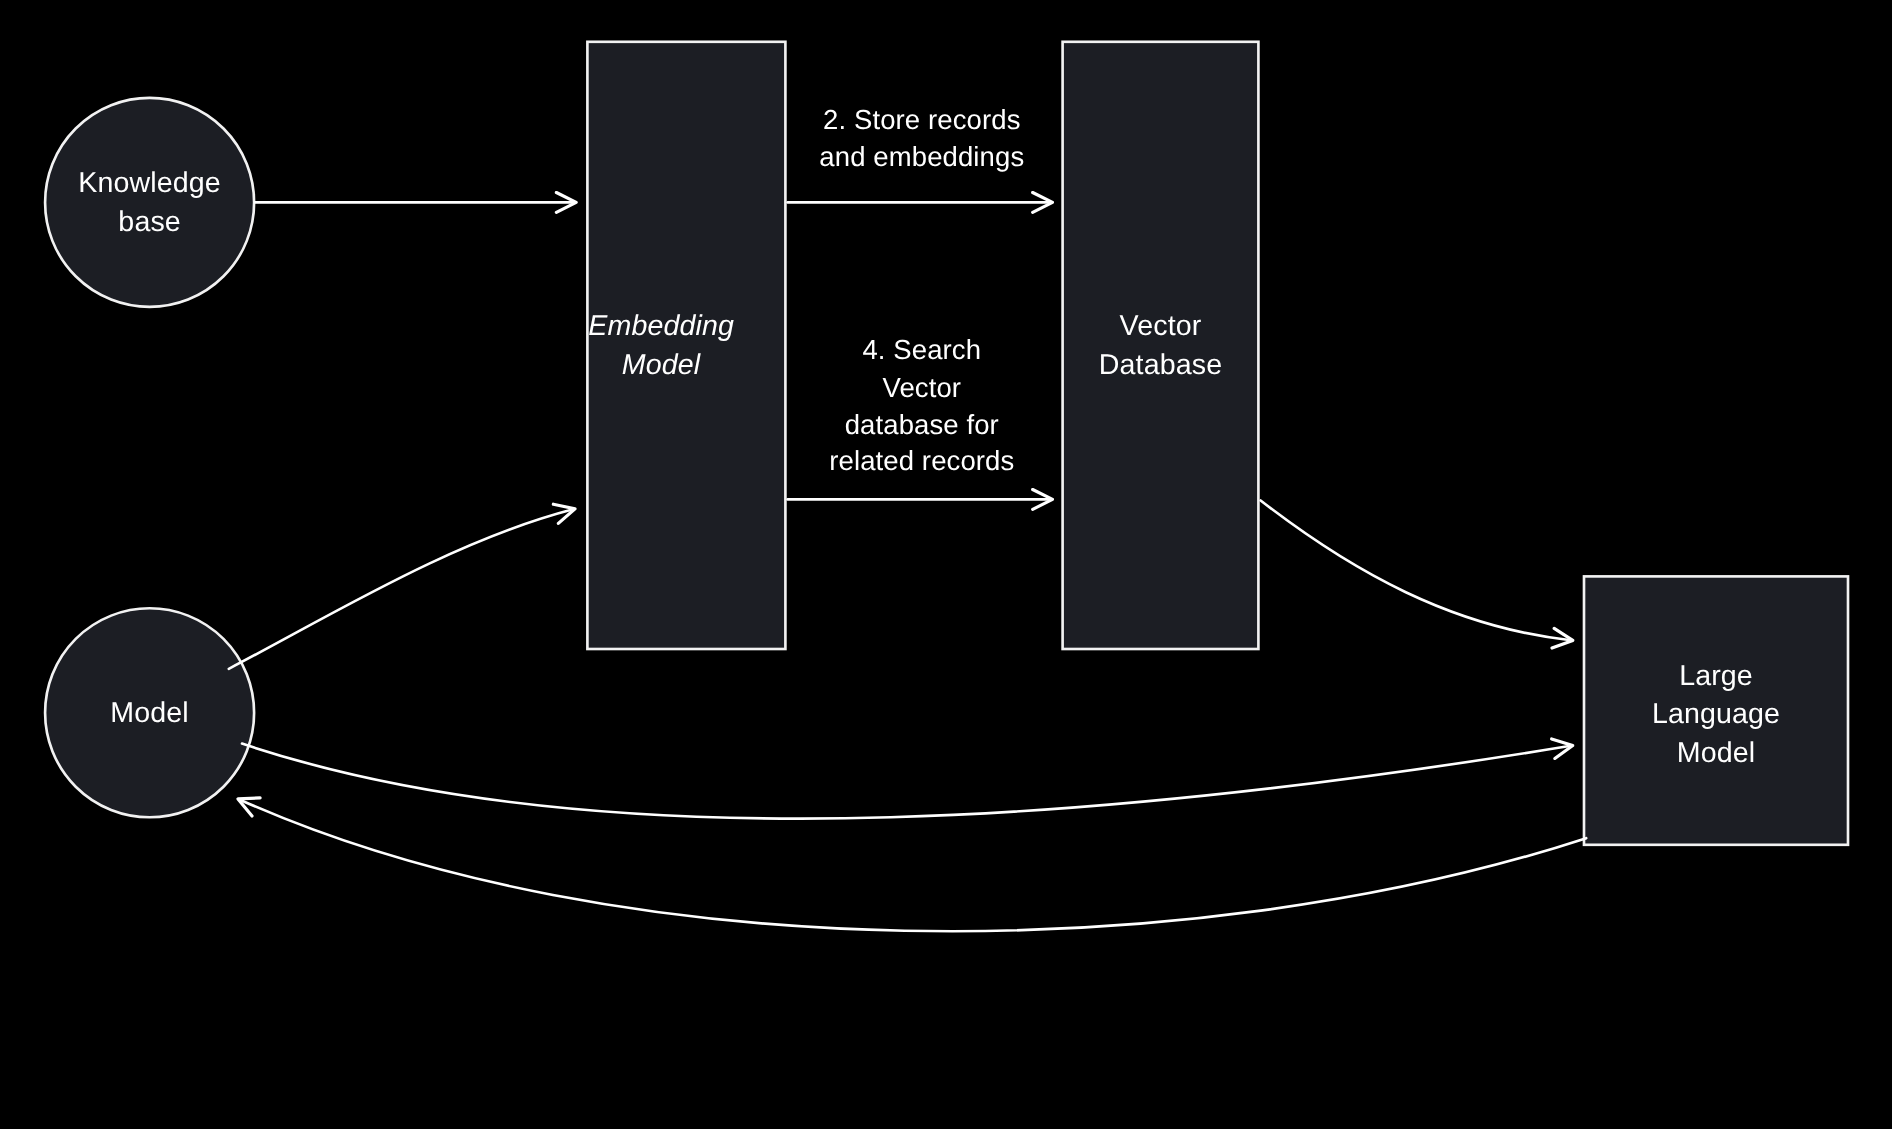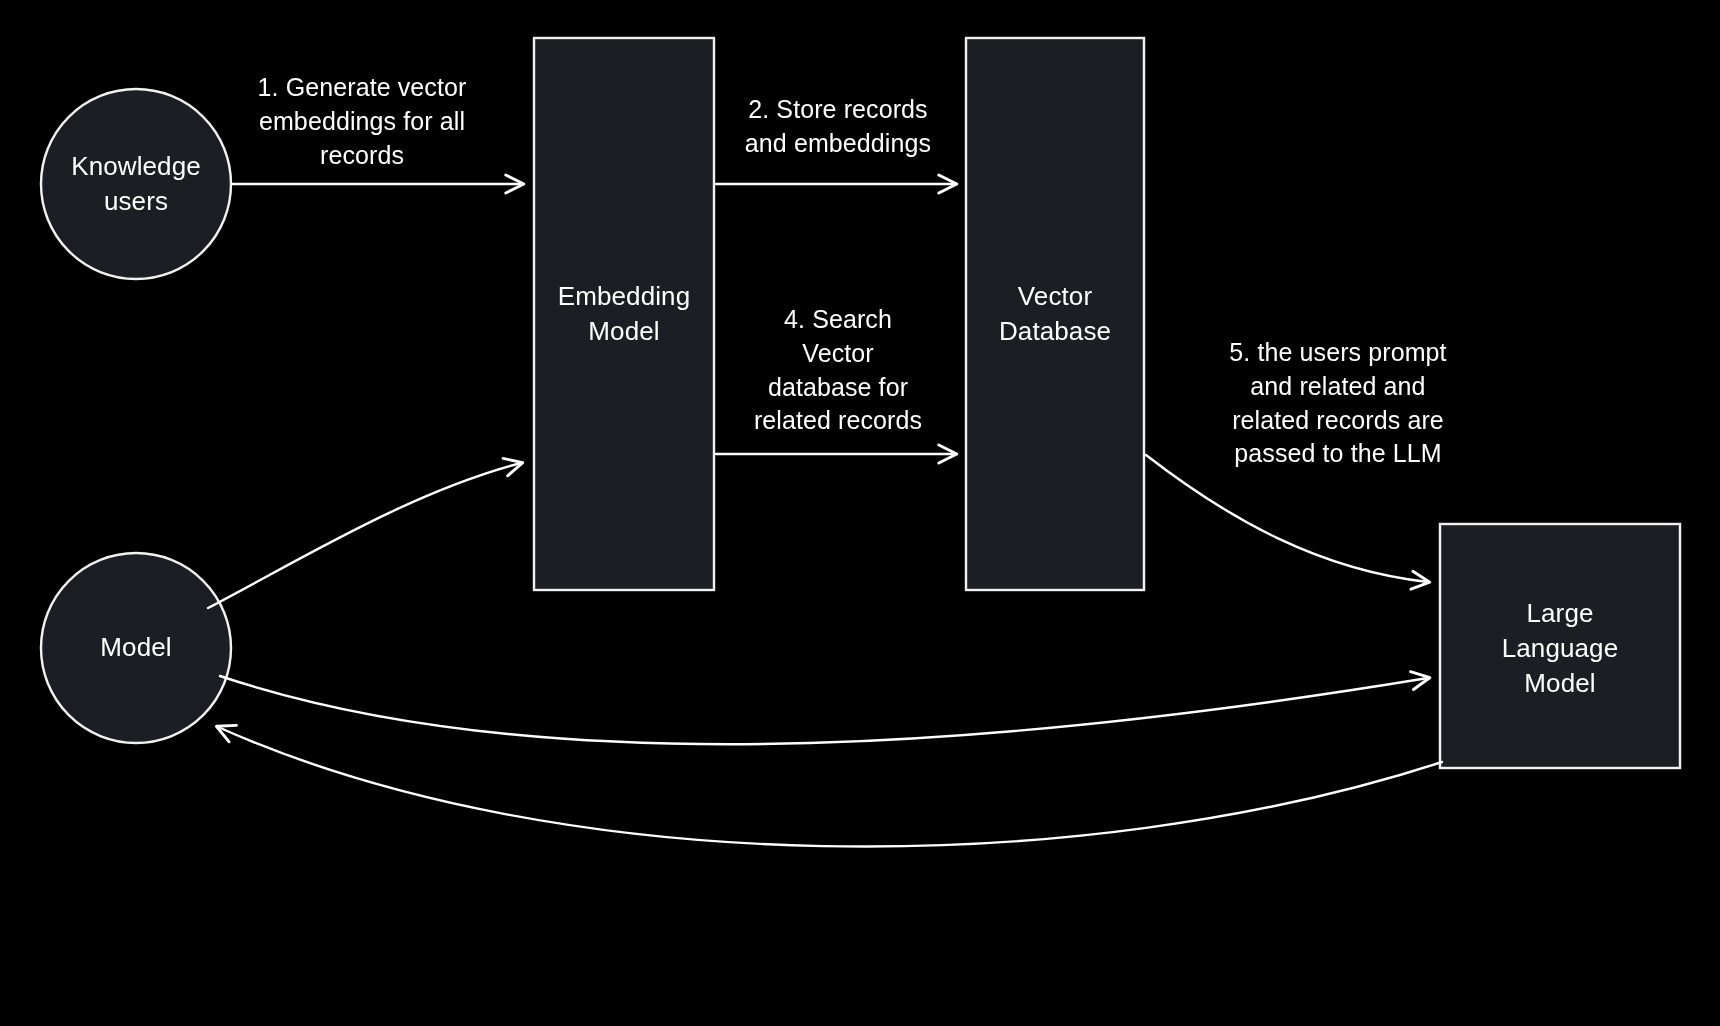--- a/index.html
+++ b/index.html
@@ -84,45 +84,38 @@
     <path class="edge-line" d="M 716 454 L 955 454" marker-end="url(#arrow-head)"></path>
 
     <path class="edge-line" d="M 1146 455 C 1230 520 1320 570 1428 582" marker-end="url(#arrow-head)"></path>
 
     <path class="edge-line" d="M 220 676 C 560 790 1050 740 1428 678" marker-end="url(#arrow-head)"></path>
 
     <path class="edge-line" d="M 1442 762 C 1080 880 560 880 218 727" marker-end="url(#arrow-head)"></path>
   </svg>
 
   <div class="node-label ctr" style="left:136px; top:184px;">Knowledge
-users</div>
+base</div>
 
-  <div class="node-label ctr" style="left:624px; top:314px;">Embedding
+  <div class="node-label ctr" style="left:601px; top:314px;font-style:italic;">Embedding
 Model</div>
 
   <div class="node-label ctr" style="left:1055px; top:314px;">Vector
 Database</div>
 
   <div class="node-label ctr" style="left:136px; top:648px;">Model</div>
 
   <div class="node-label ctr" style="left:1560px; top:649px;">Large Language
 Model</div>
 
-  <div class="edge-label ctr" style="left:362px; top:122px;">1. Generate vector
-embeddings for all
-records</div>
 
   <div class="edge-label ctr" style="left:838px; top:127px;">2. Store records
 and embeddings</div>
 
 
   <div class="edge-label ctr" style="left:838px; top:370px;">4. Search
 Vector
 database for
 related records</div>
 
-  <div class="edge-label ctr" style="left:1338px; top:403px;">5. the users prompt
-and related and
-related records are
-passed to the LLM</div>
 
 
 </div>
 
 </body></html>

